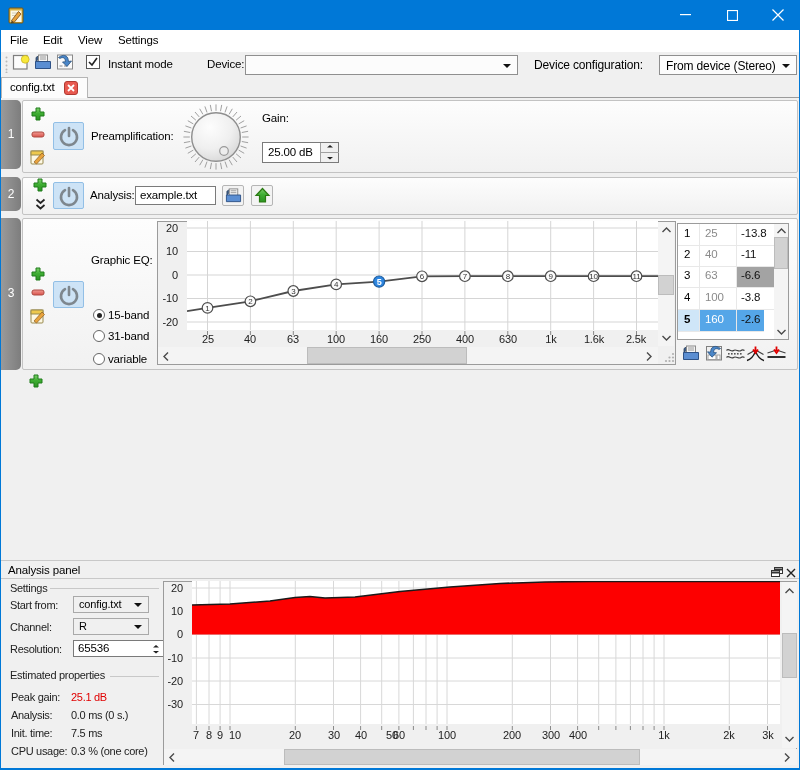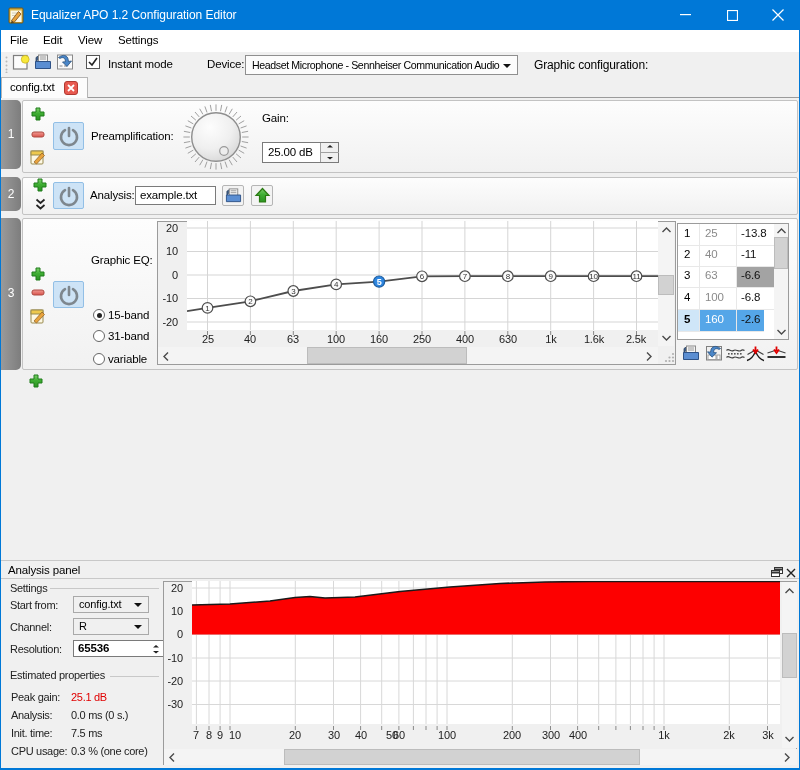--- a/index.html
+++ b/index.html
@@ -41,21 +41,20 @@
 
   <div id="titlebar" class="abs">
     <svg class="abs" style="left:8px;top:7px;" width="17" height="17" viewBox="0 0 17 17">
       <rect x="1" y="1" width="14" height="15" rx="1" fill="#d9b13f" stroke="#6e551a" stroke-width="1"></rect>
       <rect x="2.5" y="3.5" width="11" height="11.5" fill="#fbf7e6"></rect>
       <line x1="4" y1="6" x2="12" y2="6" stroke="#c9c2a7" stroke-width="0.8"></line>
       <line x1="4" y1="8.5" x2="12" y2="8.5" stroke="#c9c2a7" stroke-width="0.8"></line>
       <polygon points="3.5,13.5 10.5,4.5 13,7 6,15.5" fill="#e8a33d" stroke="#7a4a15" stroke-width="0.8"></polygon>
       <polygon points="3.5,13.5 6,15.5 3,16.2" fill="#5a4010"></polygon>
     </svg>
-    <span class="title">Equalizer APO 1.2 Configuration Editor</span>
     <svg class="abs" style="left:680px;top:14px;" width="11" height="2">
       <rect width="11" height="1.2" fill="#fff"></rect>
     </svg>
     <svg class="abs" style="left:727px;top:10px;" width="11" height="11">
       <rect x="0.5" y="0.5" width="10" height="10" fill="none" stroke="#fff" stroke-width="1.2"></rect>
     </svg>
     <svg class="abs" style="left:772px;top:9px;" width="12" height="12">
       <path d="M0.5,0.5 L11.5,11.5 M11.5,0.5 L0.5,11.5" stroke="#fff" stroke-width="1.2"></path>
     </svg>
   </div>
@@ -94,24 +93,27 @@
       <line x1="8" y1="13" x2="11" y2="13" stroke="#a9a9a9" stroke-width="1.4"></line>
       <path d="M2.5,4.5 C7,1 11.5,2 12.2,6.5 L12.5,8.5 L15.5,8 L11,13.5 L6.5,9 L9.5,8.7 L9.2,7 C8.8,4.5 6,4 4,5.5 Z" fill="#4a86c8" stroke="#2a527e" stroke-width="0.8"></path>
     </svg>
     <svg class="abs" style="left:85px;top:3px;" width="14" height="14">
       <rect x="0.5" y="0.5" width="13" height="13" fill="#fff" stroke="#555" stroke-width="1"></rect>
       <path d="M3,7 L6,10 L11,3" fill="none" stroke="#222" stroke-width="1.6"></path>
     </svg>
     <span class="abs" style="left:107px;top:6px;">Instant mode</span>
     <span class="abs" style="left:206px;top:6px;">Device:</span>
     <div class="combo" style="left:244px;top:3px;width:273px;height:20px;">
-      <span style="position:absolute;left:6px;top:3px;font-size:10.6px;letter-spacing:-0.38px;">Headset Microphone - Sennheiser Communication Audio</span>
       <span class="arr"></span>
     </div>
-    <span class="abs" style="left:533px;top:6px;font-size:12px;letter-spacing:-0.15px;">Graphic configuration:</span>
+    <span class="abs" style="left:533px;top:6px;font-size:12px;letter-spacing:-0.15px;">Device configuration:</span>
+    <div class="combo" style="left:658px;top:3px;width:138px;height:20px;">
+      <span style="position:absolute;left:6px;top:3px;">From device (Stereo)</span>
+      <span class="arr"></span>
+    </div>
   </div>
 
   <div id="tabbar" class="abs"></div>
   <div class="abs" style="left:1px;top:97px;width:798px;height:1px;background:#9b9b9b;"></div>
   <div id="tab1" class="abs" style="left:1px;top:77px;z-index:5;">
     <span style="position:absolute;left:8px;top:3px;">config.txt</span>
     <svg class="abs" style="left:62px;top:3px;" width="14" height="14">
       <rect x="0.5" y="0.5" width="13" height="13" rx="2.5" fill="#e8594f" stroke="#b03a32"></rect>
       <path d="M4,4 L10,10 M10,4 L4,10" stroke="#fff" stroke-width="1.8"></path>
     </svg>
@@ -406,21 +408,21 @@
     <div class="abs" style="left:58px;top:43px;width:38px;height:21px;background:#a3a3a3;border-bottom:1px solid #e8e8e8;border-left:1px solid #e8e8e8;color:#111;">
       <span style="position:absolute;left:4px;top:2px;">-6.6</span>
     </div>
     <div class="abs" style="left:0;top:64px;width:21px;height:22px;background:#fff;border-bottom:1px solid #e8e8e8;">
       <span style="position:absolute;left:6px;top:3px;">4</span>
     </div>
     <div class="abs" style="left:21px;top:64px;width:37px;height:22px;background:#fff;border-bottom:1px solid #e8e8e8;border-left:1px solid #e8e8e8;color:#8a8a8a;">
       <span style="position:absolute;left:5px;top:3px;">100</span>
     </div>
     <div class="abs" style="left:58px;top:64px;width:38px;height:22px;background:#fff;border-bottom:1px solid #e8e8e8;border-left:1px solid #e8e8e8;color:#111;">
-      <span style="position:absolute;left:4px;top:3px;">-6.8</span>
+      <span style="position:absolute;left:4px;top:3px;">-3.8</span>
     </div>
     <div class="abs" style="left:0;top:86px;width:21px;height:22px;background:#cfe6f8;border-bottom:1px solid #e8e8e8;font-weight:bold;">
       <span style="position:absolute;left:6px;top:3px;">5</span>
     </div>
     <div class="abs" style="left:21px;top:86px;width:37px;height:22px;background:#55a6e8;border-bottom:1px solid #e8e8e8;border-left:1px solid #e8e8e8;color:#fff;">
       <span style="position:absolute;left:5px;top:3px;">160</span>
     </div>
     <div class="abs" style="left:58px;top:86px;width:28px;height:22px;background:#55a6e8;border-bottom:1px solid #e8e8e8;border-left:1px solid #e8e8e8;color:#111;">
       <span style="position:absolute;left:4px;top:3px;">-2.6</span>
     </div>
@@ -492,21 +494,21 @@
   <div class="gray-combo" style="left:73px;top:596px;width:76px;height:17px;">
     <span style="position:absolute;left:5px;top:1px;">config.txt</span>
     <span class="arr" style="top:6px;"></span>
   </div>
   <div class="glabel" style="left:10px;top:621px;">Channel:</div>
   <div class="gray-combo" style="left:73px;top:618px;width:76px;height:17px;">
     <span style="position:absolute;left:5px;top:1px;">R</span>
     <span class="arr" style="top:6px;"></span>
   </div>
   <div class="glabel" style="left:10px;top:643px;">Resolution:</div>
-  <div class="abs" style="left:73px;top:640px;width:92px;height:17px;background:#fff;border:1px solid #7a7a7a;font-weight:bold;">
+  <div class="abs" style="left:73px;top:640px;width:92px;height:17px;background:#fff;border:1px solid #7a7a7a;">
     <span style="position:absolute;left:4px;top:1px;">65536</span>
     <svg class="abs" style="right:2px;top:1px;" width="12" height="14">
       <path d="M3,5.5 L6,3 L9,5.5 Z" fill="#222"></path>
       <path d="M3,9 L6,11.5 L9,9 Z" fill="#222"></path>
     </svg>
   </div>
   <div class="glabel" style="left:10px;top:669px;">Estimated properties</div>
   <div class="gline" style="left:110px;top:676px;width:49px;"></div>
   <div class="glabel" style="left:11px;top:691px;">Peak gain:</div>
   <div class="glabel" style="left:71px;top:691px;color:#e00000;">25.1 dB</div>

